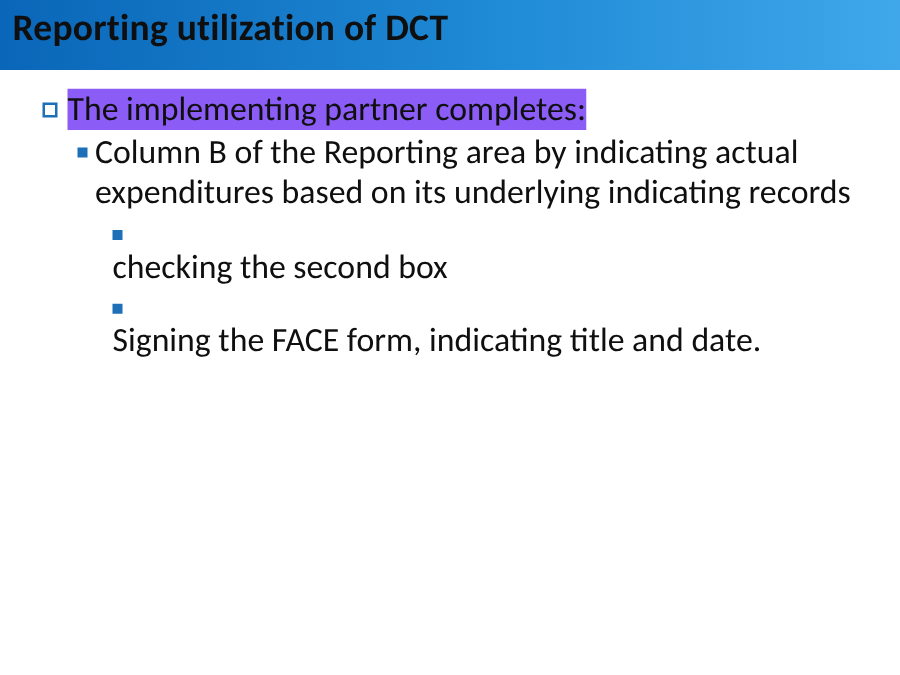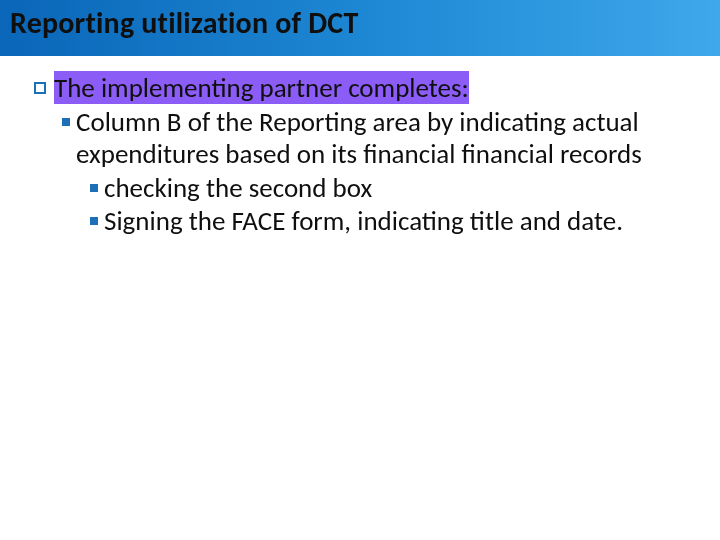--- a/index.html
+++ b/index.html
@@ -67,20 +67,21 @@
     flex: 0 0 auto;
   }
   .lvl3 {
     margin-left: 56px;
     display: flex;
     align-items: flex-start;
     gap: 6px;
     font-size: 27px;
     line-height: 1.18;
     margin-top: 2px;
+    flex-direction: column;
   }
   .lvl3 .bullet-s {
     margin-top: 12px;
   }
   .text-block { flex: 1 1 auto; }
 </style>
 </head>
 <body>
 
 <div class="slide">
@@ -91,21 +92,21 @@
 
     <div class="lvl1">
       <span class="bullet-q"></span>
       <span class="text-block">
         <span class="highlight">The implementing partner completes:</span>
       </span>
     </div>
 
     <div class="lvl2">
       <span class="bullet-s"></span>
-      <span class="text-block">Column B of the Reporting area by indicating actual expenditures based on its financial financial records</span>
+      <span class="text-block">Column B of the Reporting area by indicating actual expenditures based on its underlying indicating records</span>
     </div>
 
 
     <div class="lvl3">
       <span class="bullet-s"></span>
       <span class="text-block">checking the second box</span>
     </div>
 
     <div class="lvl3">
       <span class="bullet-s"></span>

